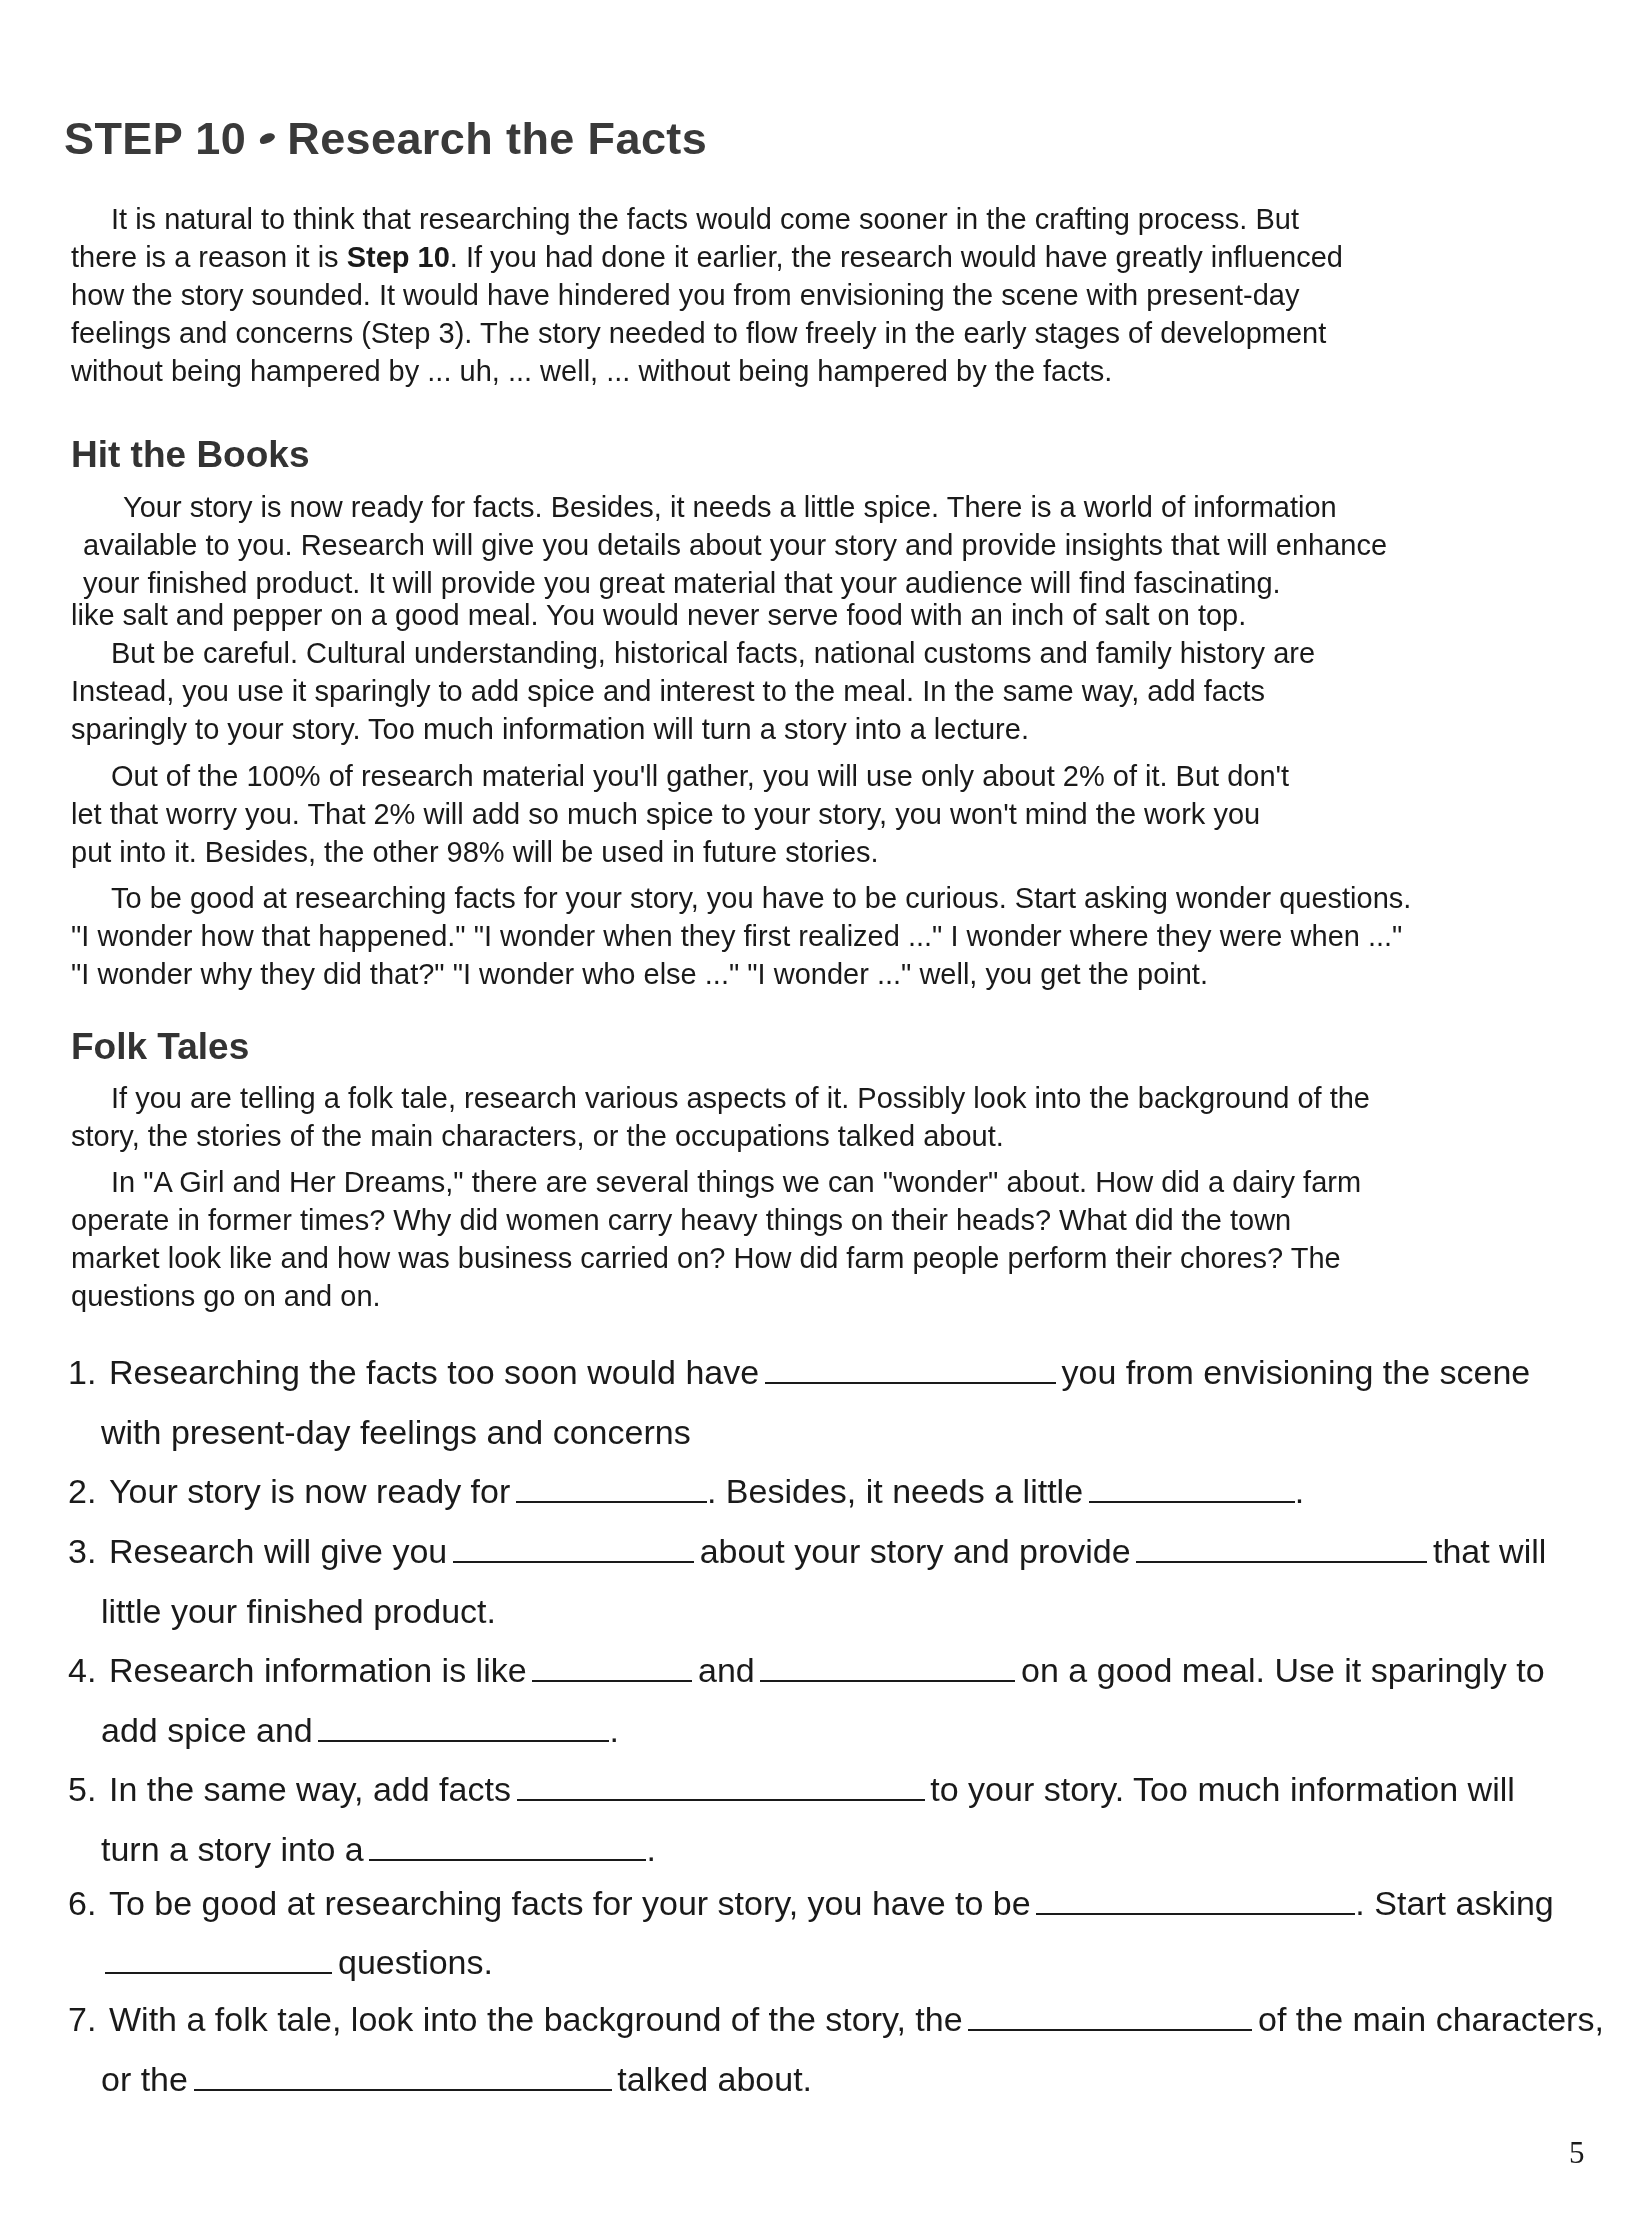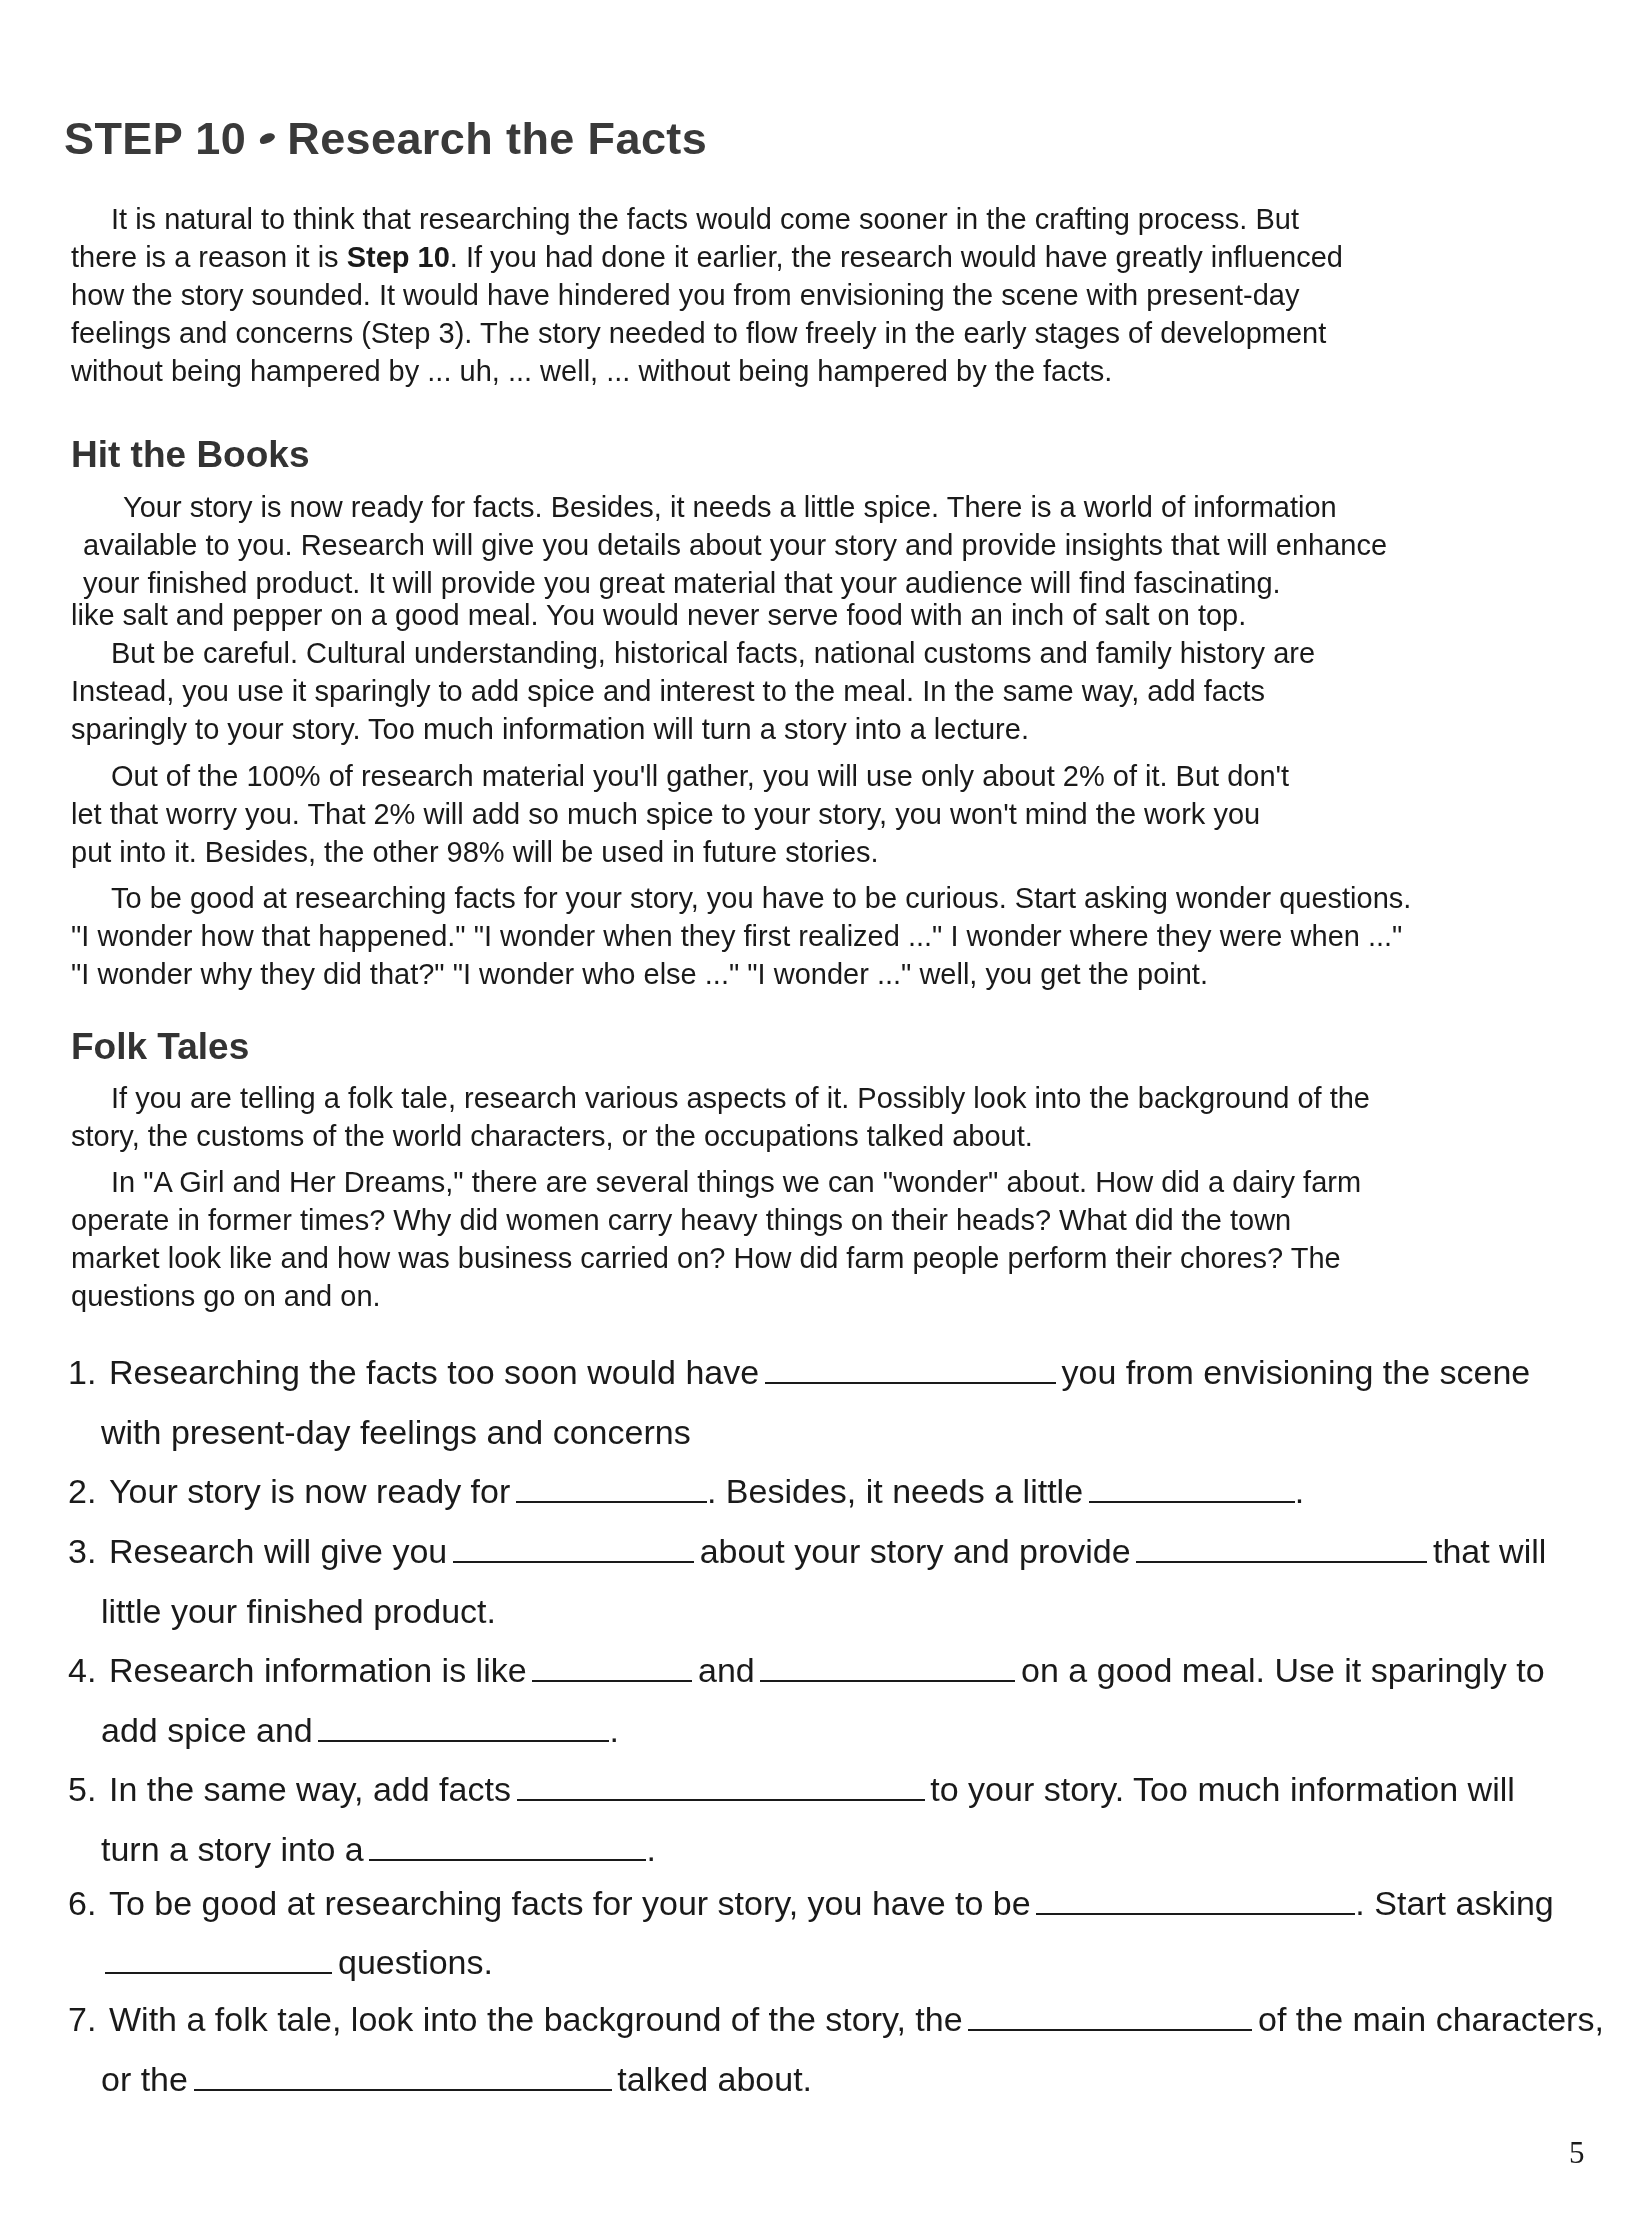--- a/index.html
+++ b/index.html
@@ -58,21 +58,21 @@
   <div class="para" style="top:879px;">
     <span class="line indent">To be good at researching facts for your story, you have to be curious. Start asking wonder questions.</span>
     <span class="line">"I wonder how that happened."  "I wonder when they first realized ..."  I wonder where they were when ..."</span>
     <span class="line">"I wonder why they did that?"  "I wonder who else ..."   "I wonder ..."  well, you get the point.</span>
   </div>
 
   <div class="h2" style="top:1026px;">Folk Tales</div>
 
   <div class="para" style="top:1079px;">
     <span class="line indent">If you are telling a folk tale, research various aspects of it. Possibly look into the background of the</span>
-    <span class="line">story, the customs of the world characters, or the occupations talked about.</span>
+    <span class="line">story, the stories of the main characters, or the occupations talked about.</span>
   </div>
 
   <div class="para" style="top:1163px;">
     <span class="line indent">In "A Girl and Her Dreams," there are several things we can "wonder" about. How did a dairy farm</span>
     <span class="line">operate in former times? Why did women carry heavy things on their heads? What did the town</span>
     <span class="line">market look like and how was business carried on? How did farm people perform their chores? The</span>
     <span class="line">questions go on and on.</span>
   </div>
 
   <div class="q" style="top:1353px;">

